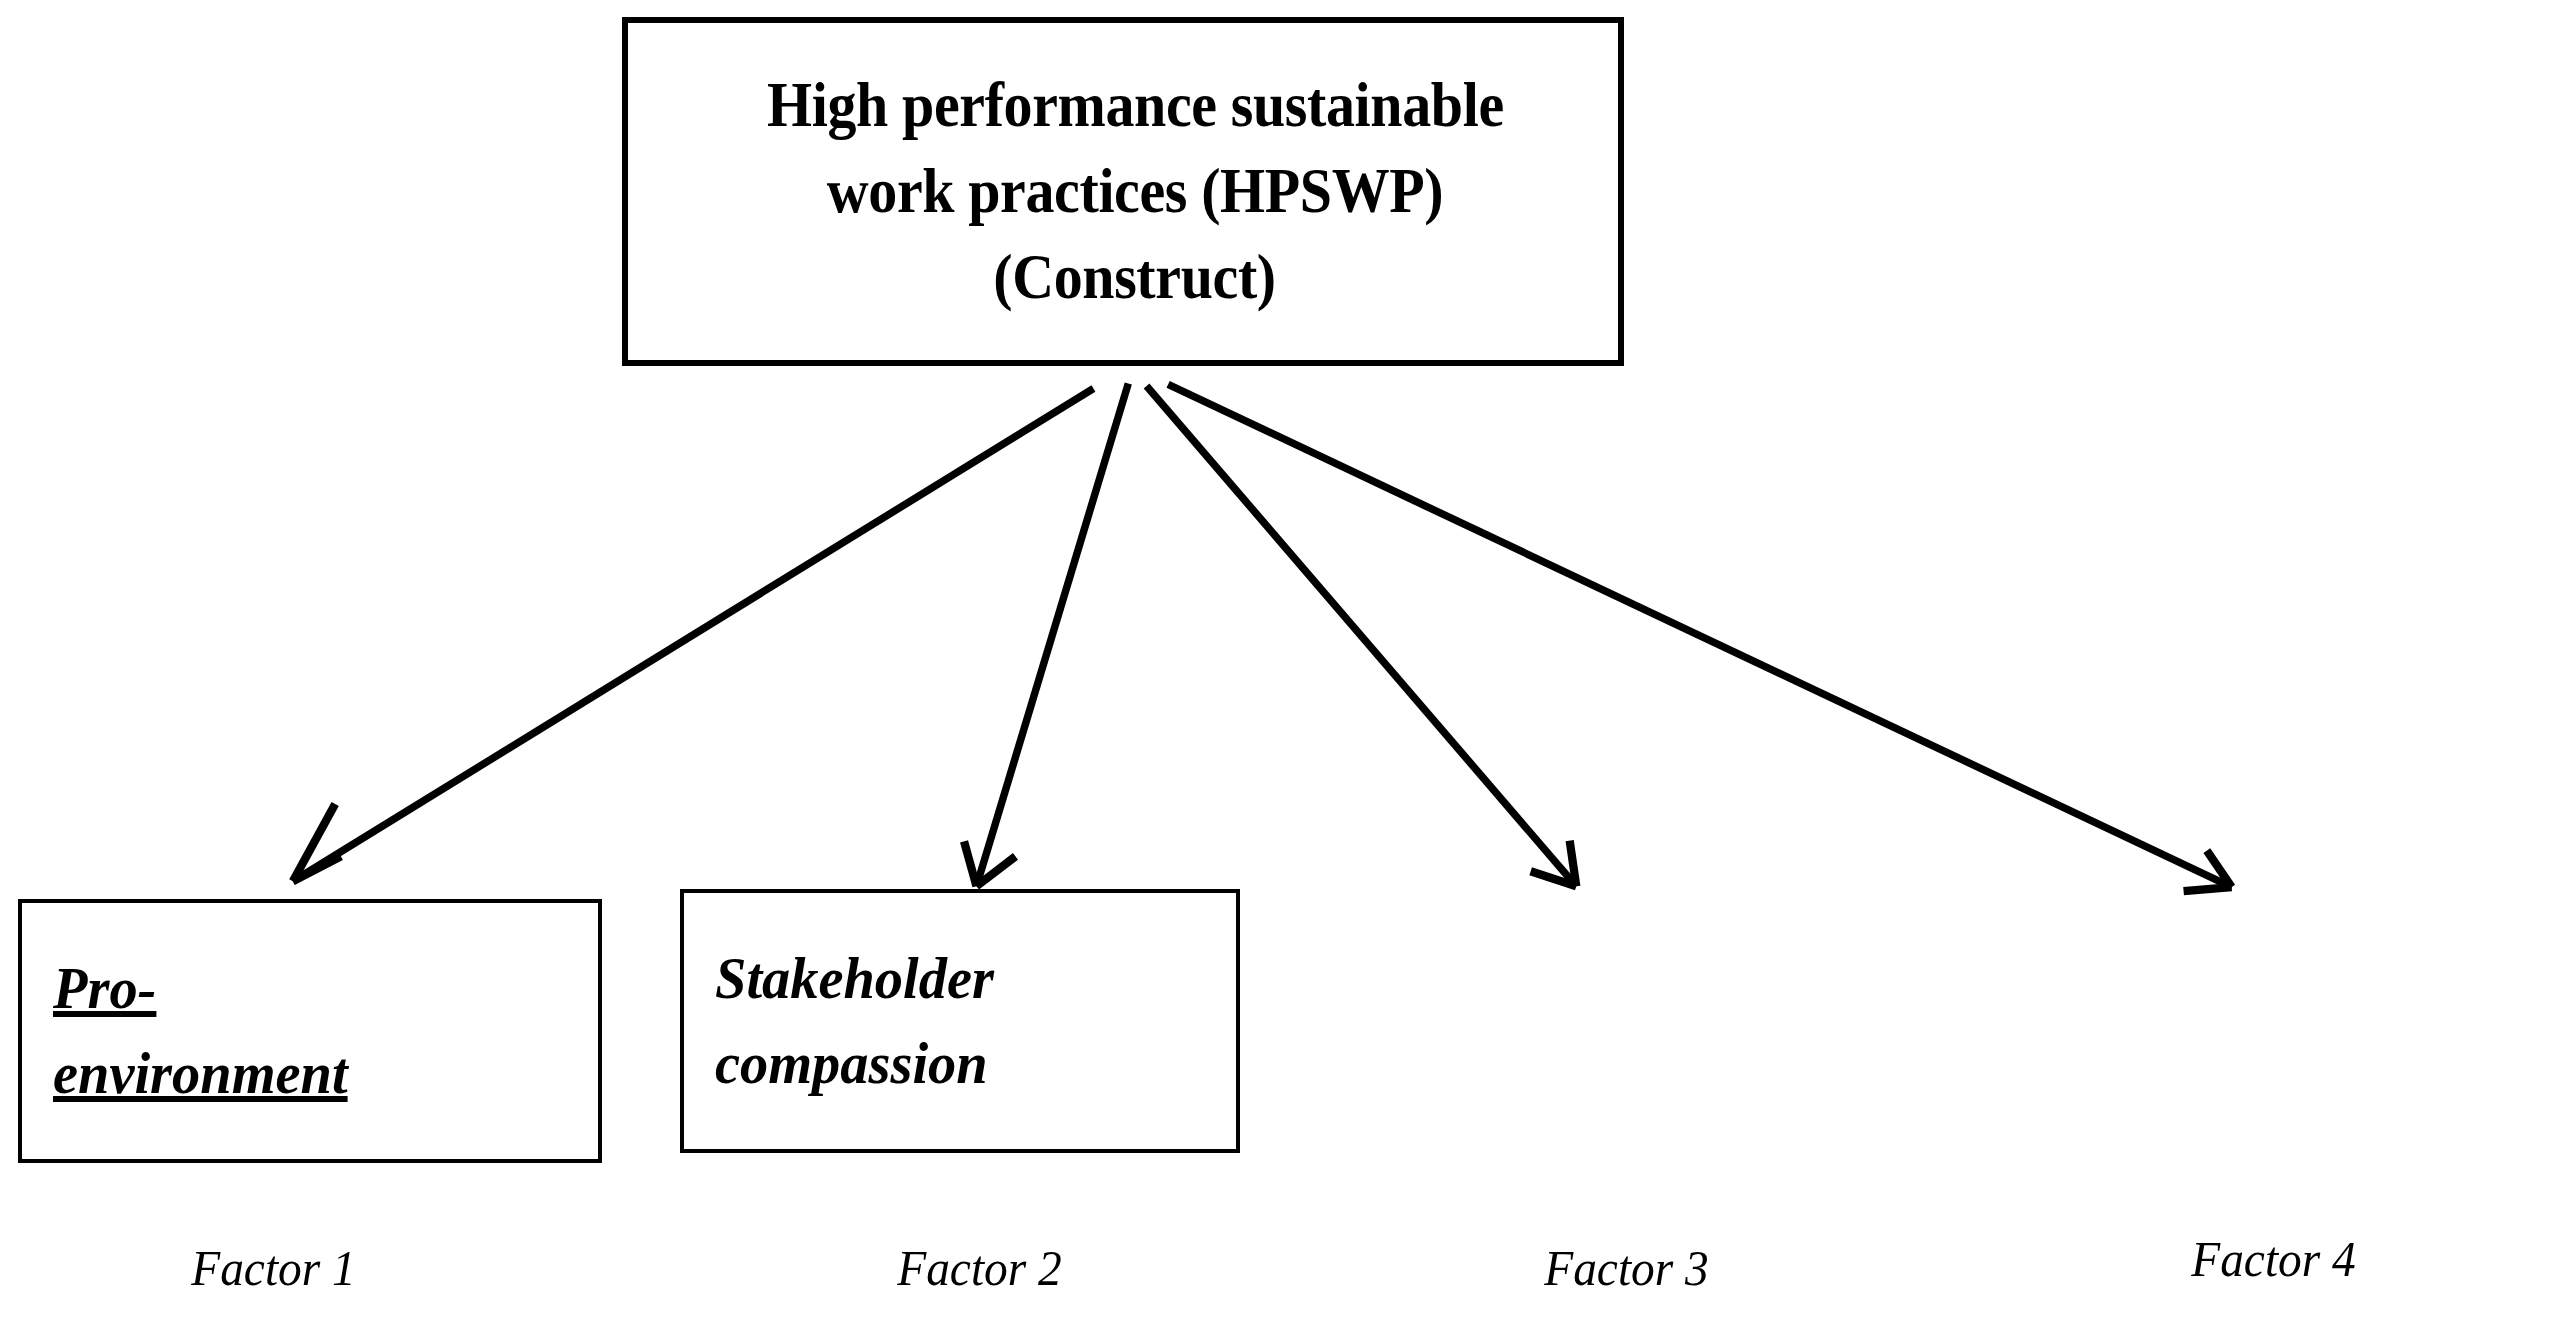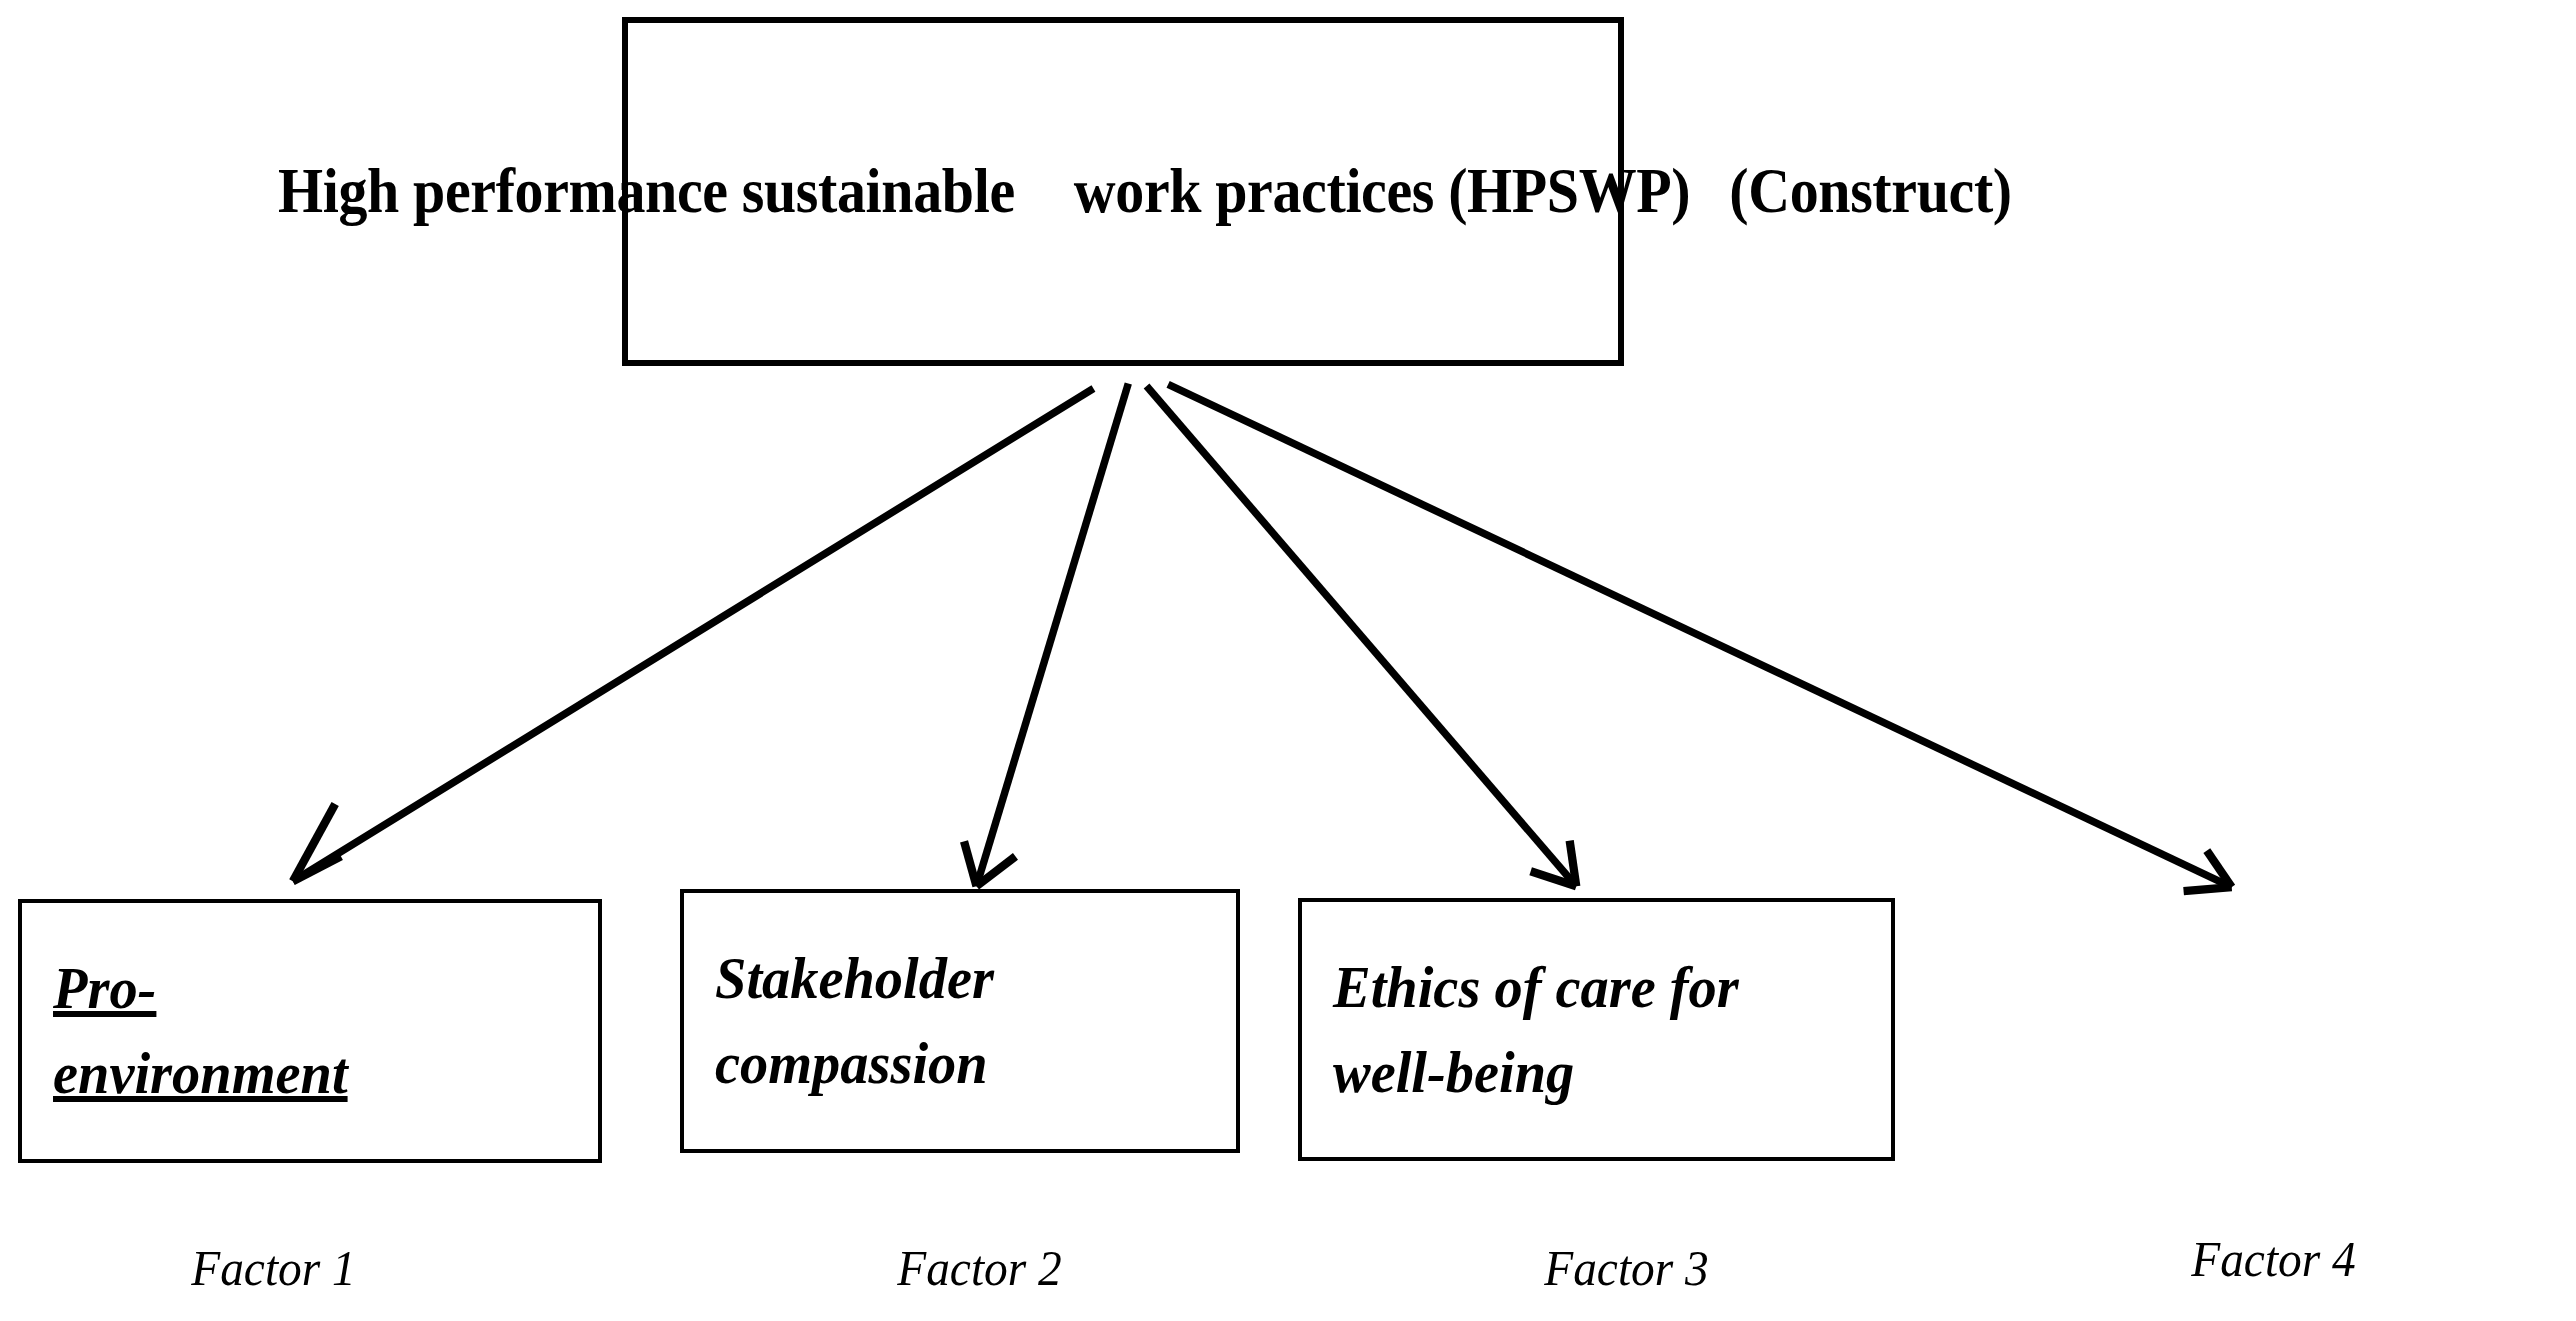--- a/index.html
+++ b/index.html
@@ -25,21 +25,21 @@
   .construct-box {
     position: absolute;
     left: 622px;
     top: 16.6px;
     width: 1002px;
     height: 349px;
     box-sizing: border-box;
     border: 6.6px solid #000000;
     background: #ffffff;
     display: flex;
-    flex-direction: row;
+    flex-direction: column;
     align-items: center;
     justify-content: center;
     padding-left: 24px;
   }
   .construct-line {
     font-weight: bold;
     font-size: 63px;
     line-height: 86px;
     letter-spacing: -0.4px;
     white-space: nowrap;
@@ -147,26 +147,20 @@
     </div>
   </div>
 
   <div class="factor-box" id="factor-box-2">
     <div class="factor-text">
       <span class="ft-line">Stakeholder</span>
       <span class="ft-line">compassion</span>
     </div>
   </div>
 
-  <div class="factor-box" id="factor-box-3">
-    <div class="factor-text">
-      <span class="ft-line">Ethics of care for</span>
-      <span class="ft-line">well-being</span>
-    </div>
-  </div>
 
 
   <div class="factor-caption" id="factor-caption-1">Factor 1</div>
   <div class="factor-caption" id="factor-caption-2">Factor 2</div>
   <div class="factor-caption" id="factor-caption-3">Factor 3</div>
   <div class="factor-caption" id="factor-caption-4">Factor 4</div>
 
 </div>
 
 

